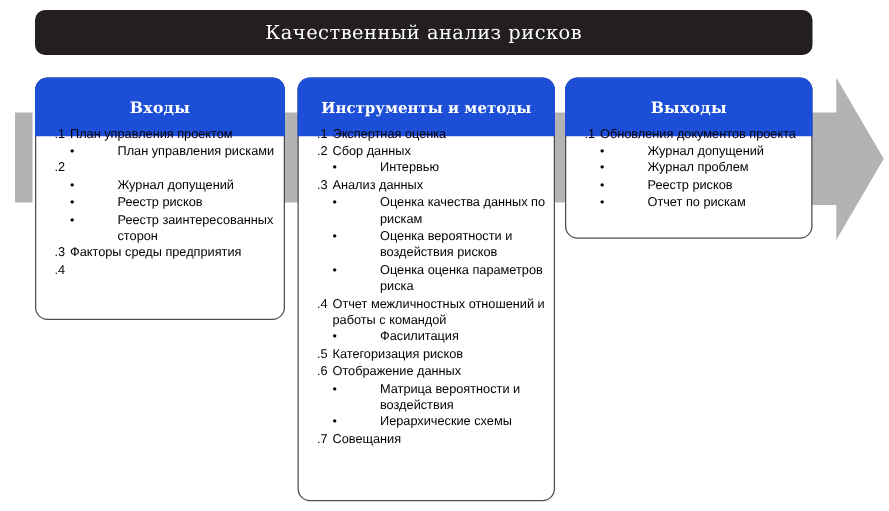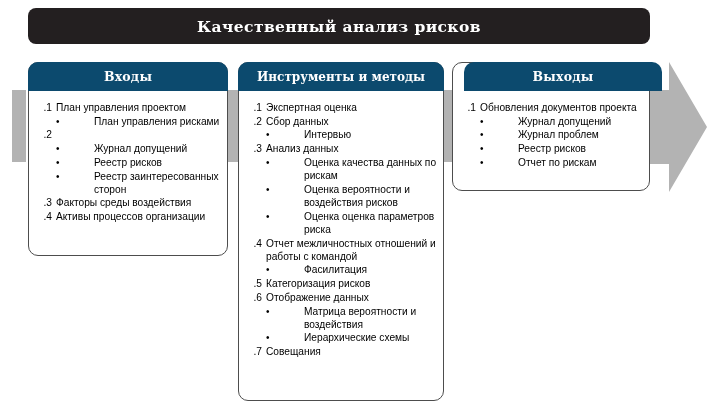--- a/index.html
+++ b/index.html
@@ -28,21 +28,21 @@
     height: 36px;
     background: #231f20;
     border-radius: 8px;
     display: flex;
     align-items: center;
     justify-content: center;
   }
   .title-bar .title-text {
     color: #ffffff;
     font-family: "DejaVu Serif", "Liberation Serif", serif;
-    font-weight: bold;
+    font-weight: normal;
     font-size: 15.5px;
     letter-spacing: 0.4px;
     white-space: nowrap;
   }
 
   
   .connector {
     position: absolute;
     background: #b3b3b3;
     top: 90px;
@@ -70,31 +70,31 @@
     border-radius: 10px;
   }
   .col-inputs  { left: 28px;  top: 62px; width: 200px; height: 194px; }
   .col-tools   { left: 238px; top: 62px; width: 206px; height: 339px; }
   .col-outputs { left: 452px; top: 62px; width: 198px; height: 129px; }
 
   .col-header {
     position: absolute;
     left: -1px;
     top: -1px;
-    height: 29px;
-    background: #0c4a6e;
+    height: 47px;
+    background: #1d4ed8;
     border-radius: 10px 10px 0 0;
     display: flex;
     align-items: center;
     justify-content: center;
     box-sizing: border-box;
   }
   .col-inputs  > .col-header { width: 200px; }
   .col-tools   > .col-header { width: 206px; }
-  .col-outputs > .col-header { width: 198px; margin-left: 12px; }
+  .col-outputs > .col-header { width: 198px; }
 
   .col-header .hdr-text {
     color: #ffffff;
     font-family: "DejaVu Serif", "Liberation Serif", serif;
     font-weight: bold;
     font-size: 12.5px;
     white-space: nowrap;
     letter-spacing: 0.2px;
   }
   .col-tools > .col-header .hdr-text { font-size: 12px; letter-spacing: 0px; }
@@ -187,26 +187,25 @@
         <span class="dot">•</span>
         <span class="txt">Реестр рисков</span>
       </div>
       <div class="sub">
         <span class="dot">•</span>
         <span class="txt">Реестр заинтересованных сторон</span>
       </div>
 
       <div class="item">
         <span class="num">.3</span>
-        <span class="txt">Факторы среды воздействия</span>
+        <span class="txt">Факторы среды предприятия</span>
       </div>
 
       <div class="item">
         <span class="num">.4</span>
-        <span class="txt">Активы процессов организации</span>
       </div>
 
     </div>
   </div>
 
   <div class="col col-tools">
     <div class="col-header">
       <span class="hdr-text">Инструменты и методы</span>
     </div>
     <div class="col-body">

